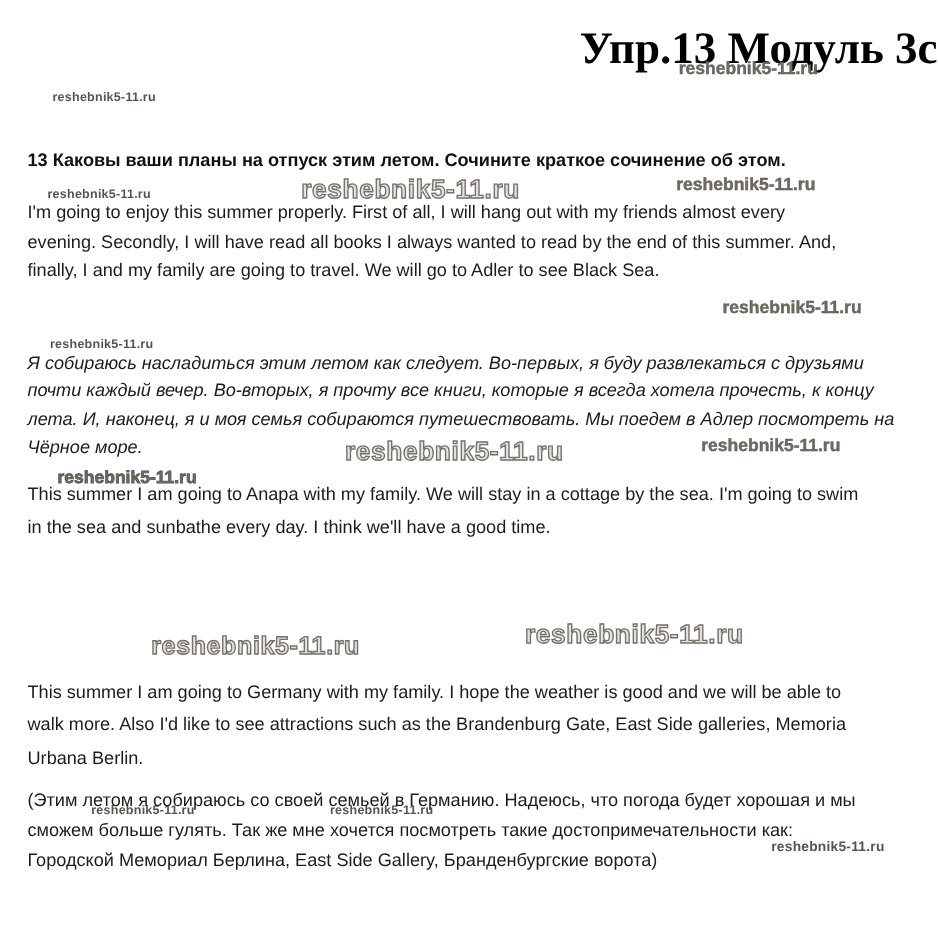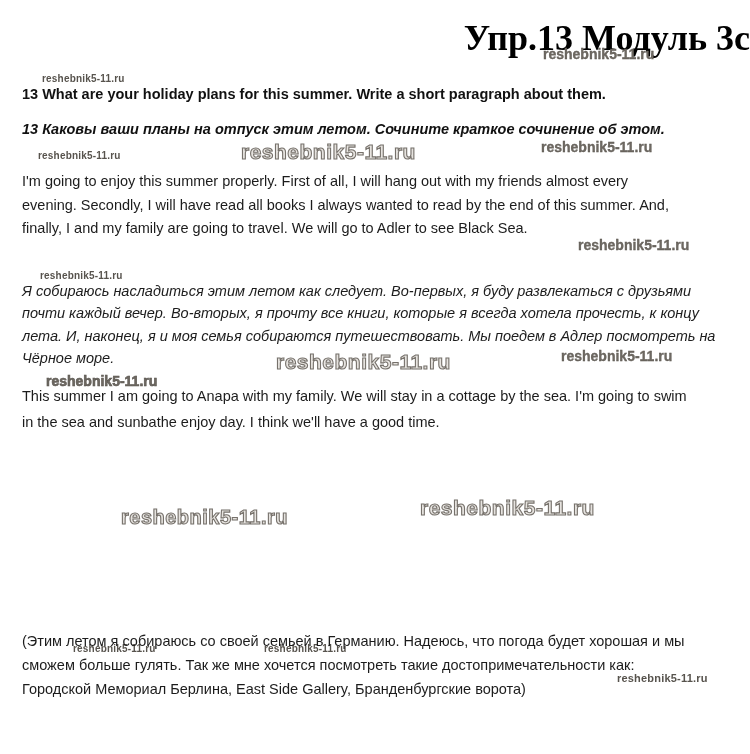--- a/index.html
+++ b/index.html
@@ -84,31 +84,33 @@
   <span class="wm wm-sm" style="left:40px; top:271px;">reshebnik5-11.ru</span>
   <span class="wm wm-lg" style="left:276px; top:351px;">reshebnik5-11.ru</span>
   <span class="wm wm-md" style="left:561px; top:349px;">reshebnik5-11.ru</span>
   <span class="wm wm-md" style="left:46px; top:374px; -webkit-text-stroke:0.6px #57534d;">reshebnik5-11.ru</span>
   <span class="wm wm-lg" style="left:121px; top:507px; font-size:20px;">reshebnik5-11.ru</span>
   <span class="wm wm-lg" style="left:420px; top:497px;">reshebnik5-11.ru</span>
   <span class="wm wm-sm" style="left:73px; top:644px;">reshebnik5-11.ru</span>
   <span class="wm wm-sm" style="left:264px; top:644px;">reshebnik5-11.ru</span>
   <span class="wm wm-sm" style="left:617px; top:673px; font-size:11px;">reshebnik5-11.ru</span>
 
-  <div class="head" style="top:84px;">13 What are your holiday plans for this summer. Write a short paragraph about them.</div>
-  <div class="head" style="top:119px;font-style:italic;">13 Каковы ваши планы на отпуск этим летом. Сочините краткое сочинение об этом.</div>
+  <div class="head" style="top:119px;">13 Каковы ваши планы на отпуск этим летом. Сочините краткое сочинение об этом.</div>
 
-  <div class="para" style="top:170px; line-height:23.5px;">I'm going to enjoy this summer properly. First of all, I will hang out with my friends almost every
+  <div class="para" style="top:159px; line-height:23.5px;">I'm going to enjoy this summer properly. First of all, I will hang out with my friends almost every
 evening. Secondly, I will have read all books I always wanted to read by the end of this summer. And,
 finally, I and my family are going to travel. We will go to Adler to see Black Sea.</div>
   <div class="para" style="top:280px; line-height:22.3px;font-style:italic;">Я собираюсь насладиться этим летом как следует. Во-первых, я буду развлекаться с друзьями
 почти каждый вечер. Во-вторых, я прочту все книги, которые я всегда хотела прочесть, к концу
 лета. И, наконец, я и моя семья собираются путешествовать. Мы поедем в Адлер посмотреть на
 Чёрное море.</div>
 
   <div class="para" style="top:384px; line-height:25.5px;">This summer I am going to Anapa with my family. We will stay in a cottage by the sea. I'm going to swim
-in the sea and sunbathe enjoy day. I think we'll have a good time.</div>
+in the sea and sunbathe every day. I think we'll have a good time.</div>
 
+  <div class="para" style="top:541px; line-height:26.3px;">This summer I am going to Germany with my family. I hope the weather is good and we will be able to
+walk more. Also I'd like to see attractions such as the Brandenburg Gate, East Side galleries, Memoria
+Urbana Berlin.</div>
   <div class="para" style="top:629px; line-height:24px;">(Этим летом я собираюсь со своей семьей в Германию. Надеюсь, что погода будет хорошая и мы
 сможем больше гулять. Так же мне хочется посмотреть такие достопримечательности как:
 Городской Мемориал Берлина, East Side Gallery, Бранденбургские ворота)</div>
 
 </div>
 
 </body></html>

